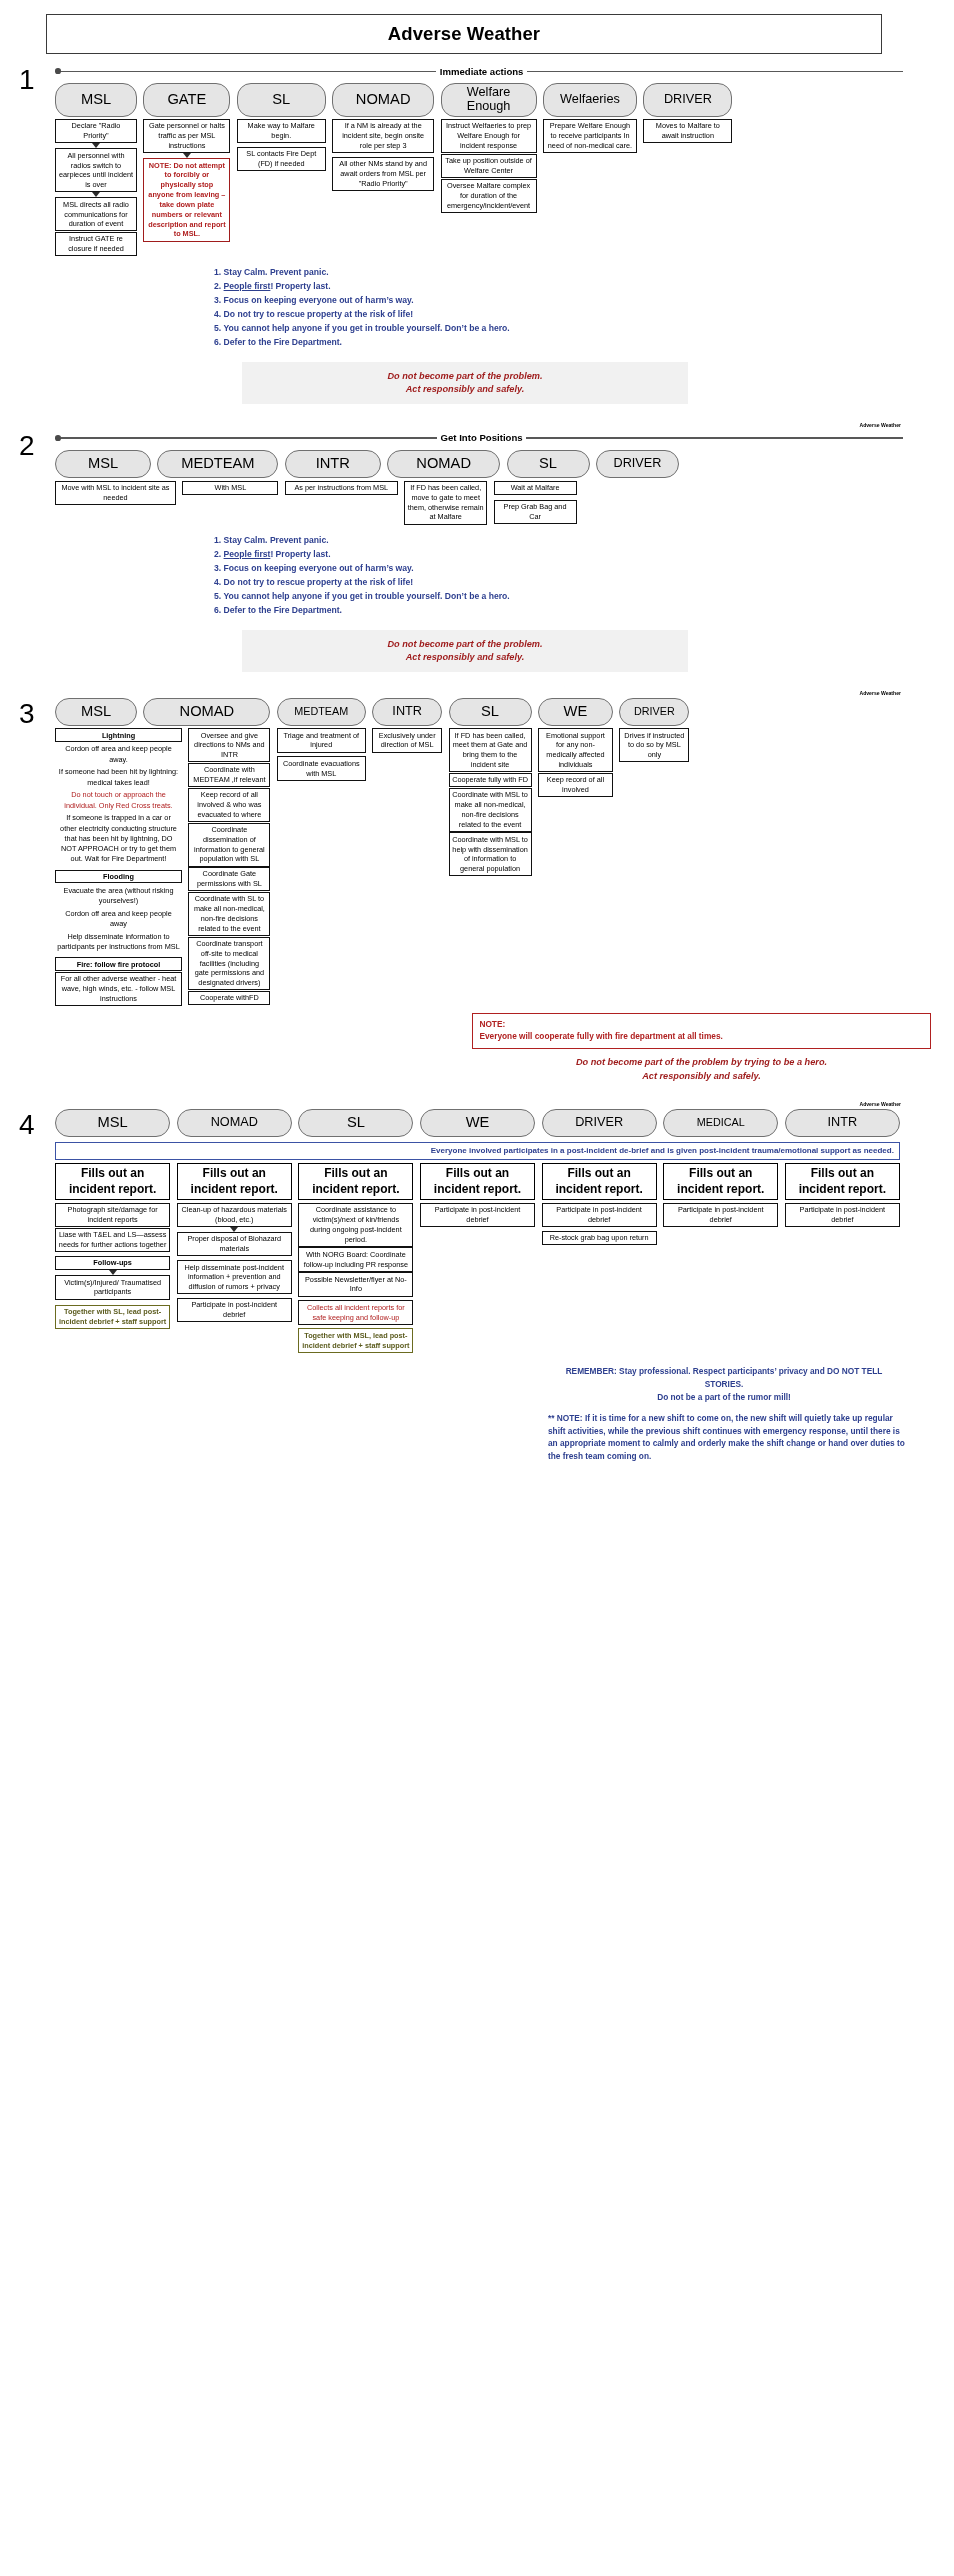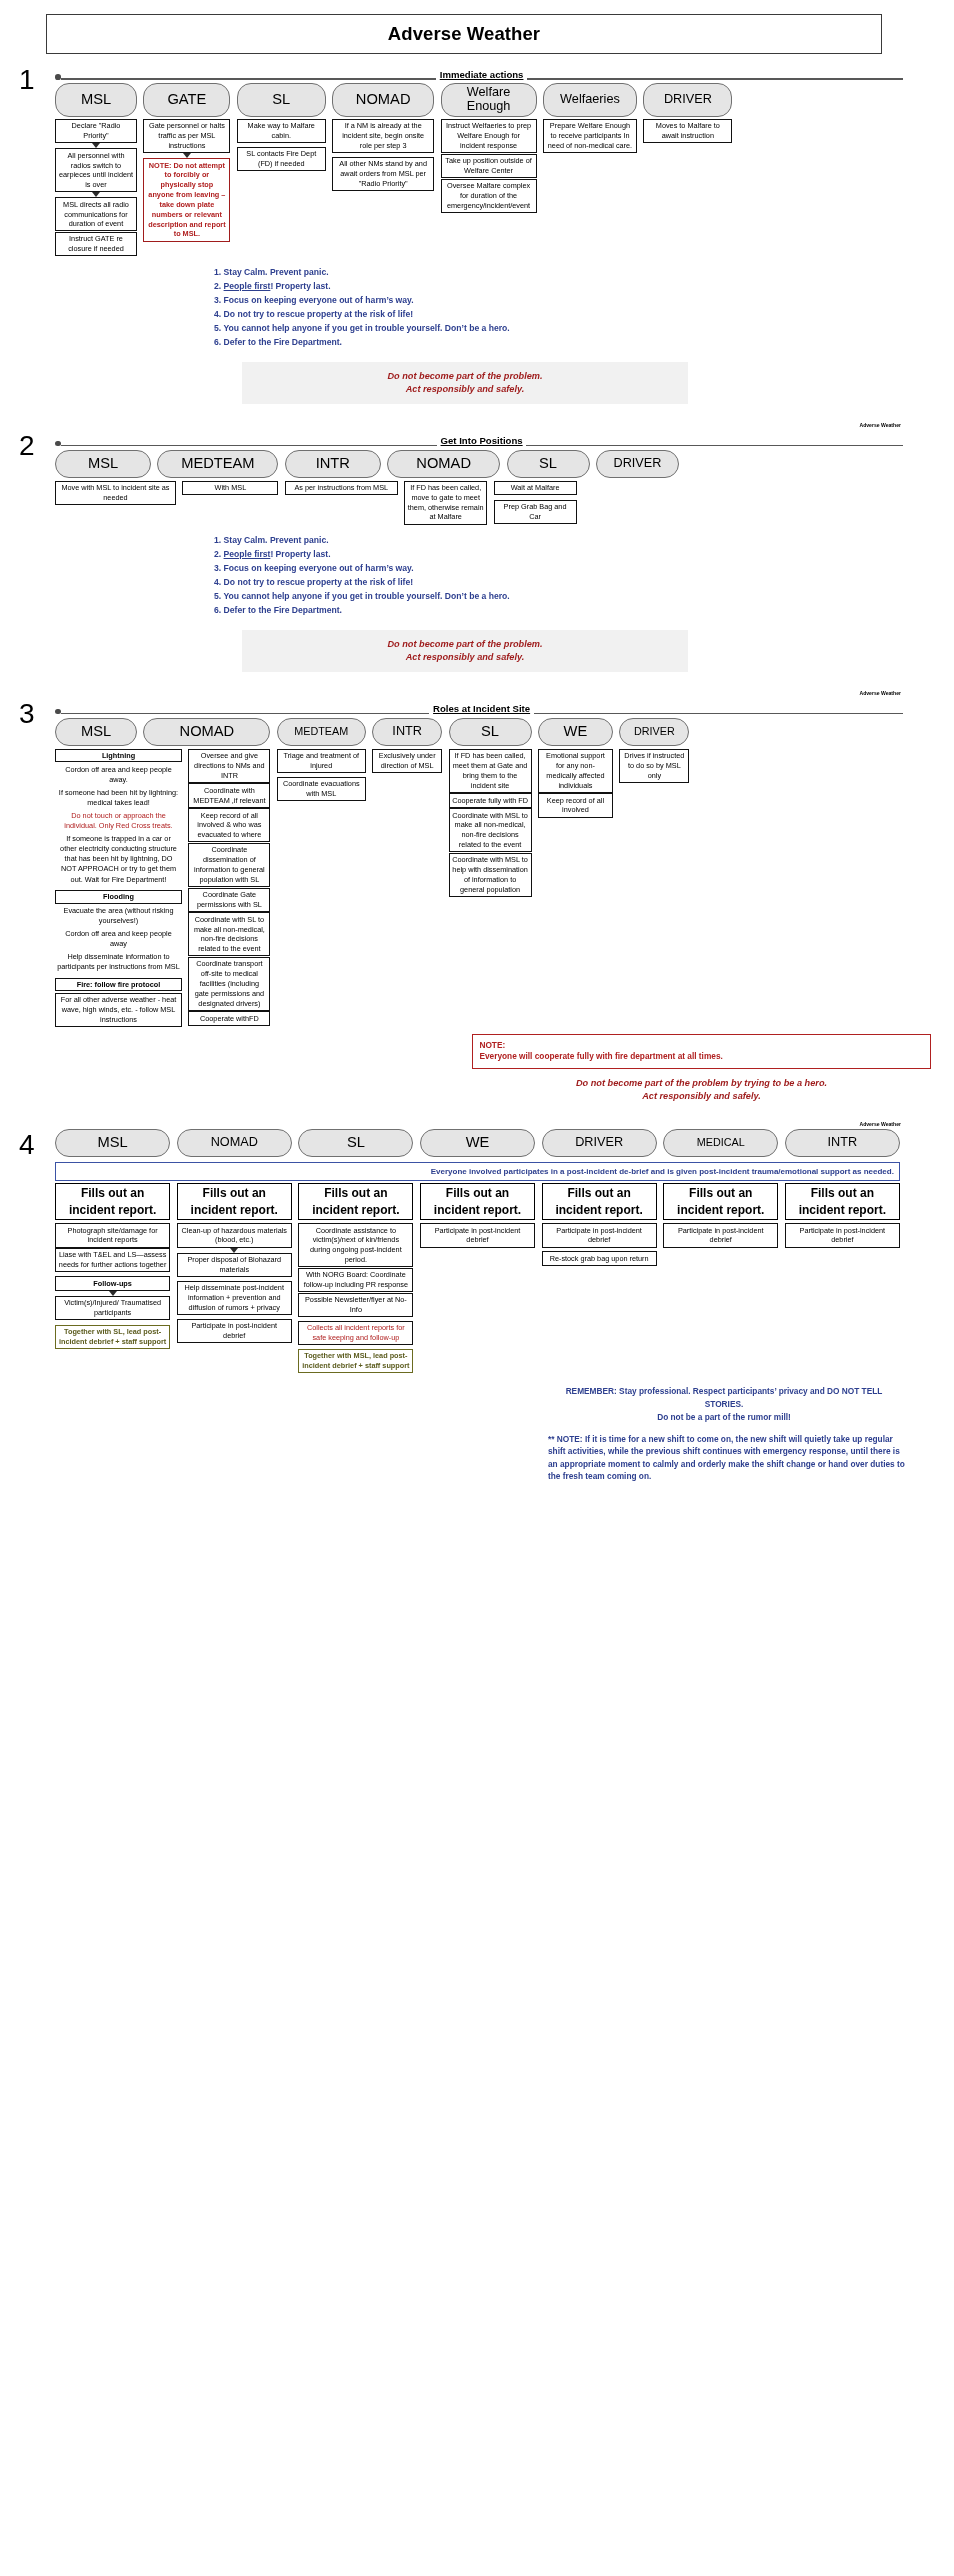--- a/index.html
+++ b/index.html
@@ -29,21 +29,21 @@
   
   .section { position: relative; margin-top: 9px; }
   .sec-num {
     position: absolute; left: 19px; top: 2.5px;
     font-size: 28px; line-height: 28px; font-weight: 400; color: #000;
     font-family: "Liberation Sans", sans-serif;
   }
   .rule-row {
     margin-left: 55px; margin-right: 25.5px;
     height: 16.6px; position: relative;
-    display: flex; align-items: flex-end; text-decoration: underline;
+    display: flex; align-items: center;
   }
   .rule-dot {
     width: 5.7px; height: 5.7px; border-radius: 50%;
     background: #4a4a4a; flex: 0 0 auto; margin-right: 0px;
   }
   .rule-line { flex: 1 1 auto; height: 1.3px; background: #585858; }
   .rule-label {
     padding: 0 3.8px; font-size: 9.6px; font-weight: bold; color: #000; white-space: nowrap;
   }
   .sec-tag {
@@ -183,21 +183,21 @@
         <div class="arrow"></div>
         <div class="bx dbl">MSL directs all radio communications for duration of event</div>
         <div class="bx">Instruct GATE re closure if needed</div>
       </div>
       <div class="col" style="flex:0 0 87px">
         <div class="bx">Gate personnel or halts traffic as per MSL instructions</div>
         <div class="arrow"></div>
         <div class="bx red">NOTE: Do not attempt to forcibly or physically stop anyone from leaving – take down plate numbers or relevant description and report to MSL.</div>
       </div>
       <div class="col" style="flex:0 0 89px">
-        <div class="bx" style="margin-bottom:3.8px">Make way to Malfare cabin.</div>
+        <div class="bx" style="margin-bottom:3.8px">Make way to Malfare begin.</div>
         <div class="bx">SL contacts Fire Dept (FD) if needed</div>
       </div>
       <div class="col" style="flex:0 0 102px">
         <div class="bx" style="margin-bottom:3.8px">If a NM is already at the incident site, begin onsite role per step 3</div>
         <div class="bx">All other NMs stand by and await orders from MSL per "Radio Priority"</div>
       </div>
       <div class="col" style="flex:0 0 96px">
         <div class="bx">Instruct Welfaeries to prep Welfare Enough for incident response</div>
         <div class="bx">Take up position outside of Welfare Center</div>
         <div class="bx">Oversee Malfare complex for duration of the emergency/incident/event</div>
@@ -290,26 +290,20 @@
       <div>Do not become part of the problem.</div>
       <div>Act responsibly and safely.</div>
     </div>
   </div>
 
   <div class="spacer"></div>
 
   <div class="section">
     <div class="sec-num">3</div>
     <div class="sec-tag">Adverse Weather</div>
-    <div class="rule-row">
-      <span class="rule-dot"></span>
-      <span class="rule-line"></span>
-      <span class="rule-label">Roles at Incident Site</span>
-      <span class="rule-line"></span>
-    </div>
 
     <div class="pill-row">
       <div class="pill" style="flex:0 0 82px">
           <span>MSL</span>
         </div>
       <div class="pill" style="flex:0 0 127px">
           <span>NOMAD</span>
         </div>
       <div class="pill small" style="flex:0 0 89px">
           <span>MEDTEAM</span>

